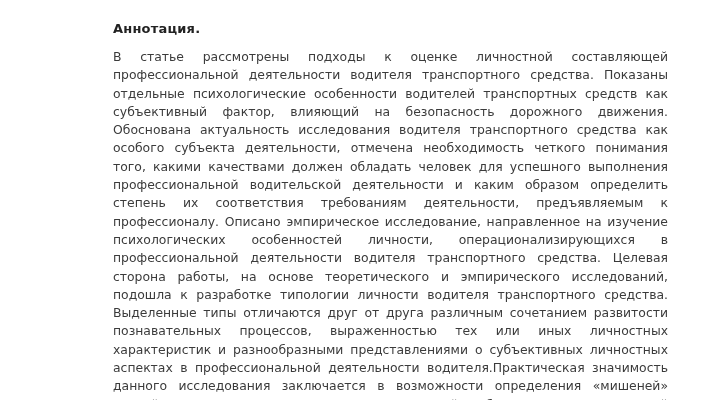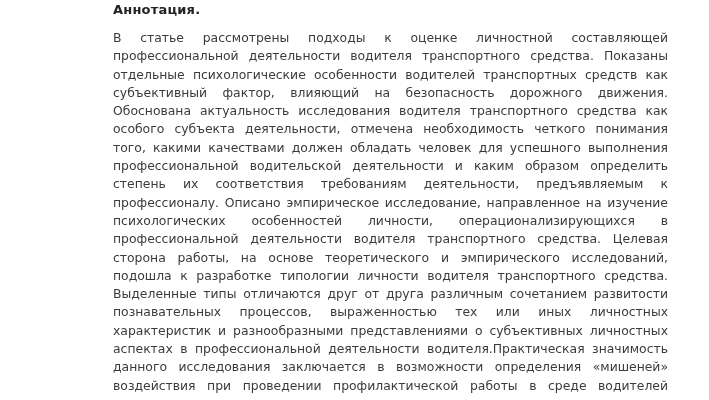--- a/index.html
+++ b/index.html
@@ -10,21 +10,21 @@
   body {
     width: 709px;
     height: 400px;
     overflow: hidden;
     font-family: "DejaVu Sans", "Liberation Sans", sans-serif;
   }
   .page {
     box-sizing: border-box;
     width: 709px;
     height: 400px;
-    padding: 1px 41px 0 113px;
+    padding: 20px 41px 0 113px;
     background: #ffffff;
   }
   .abstract-heading {
     font-size: 13px;
     line-height: 18px;
     font-weight: bold;
     color: #222222;
     margin: 0 0 10px 0;
     letter-spacing: 0.2px;
   }

